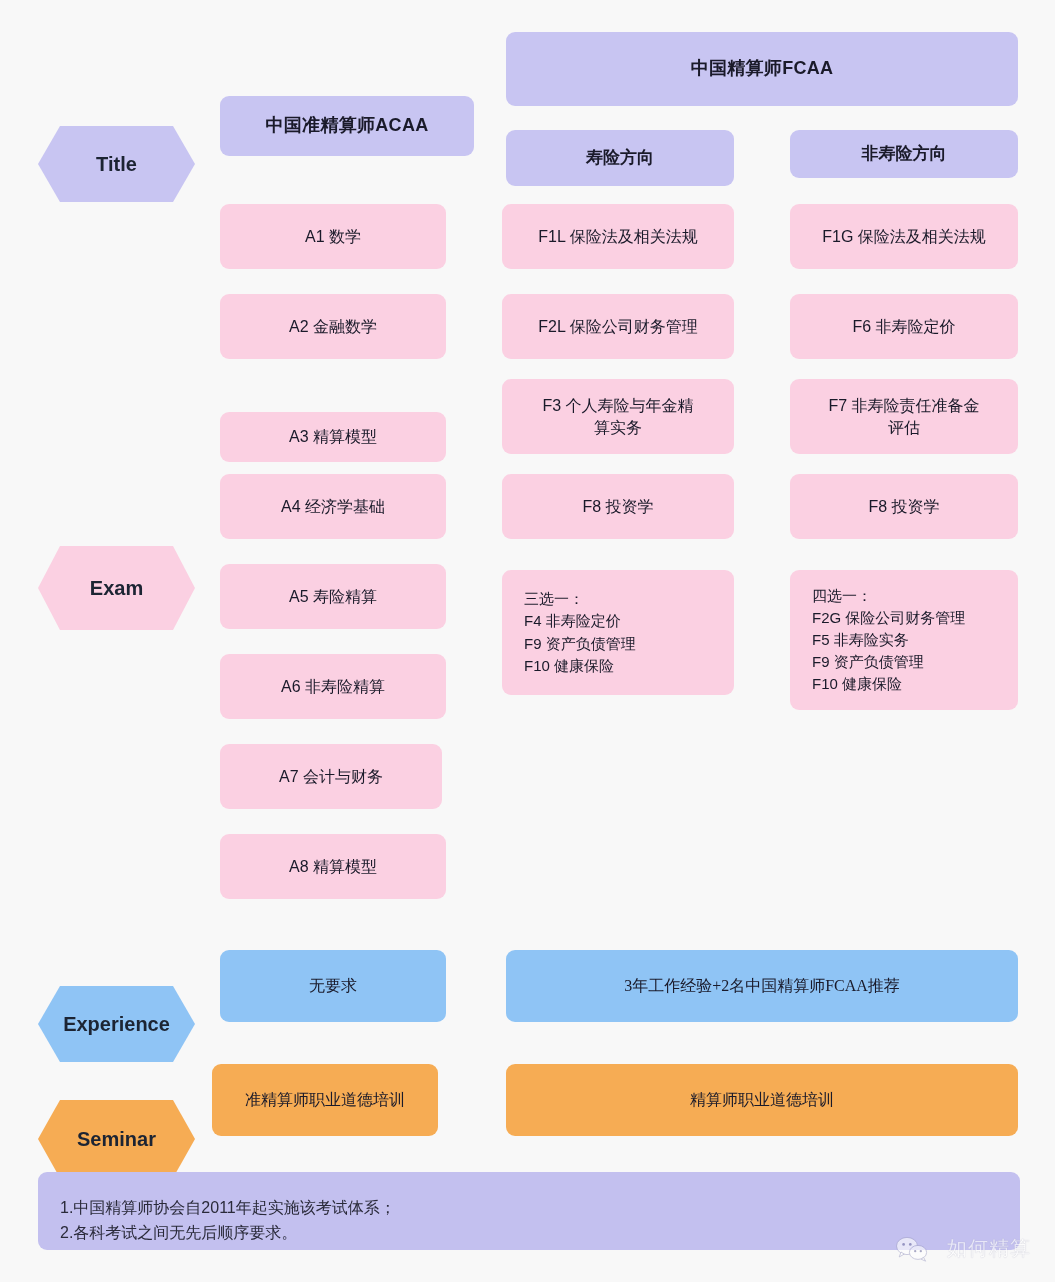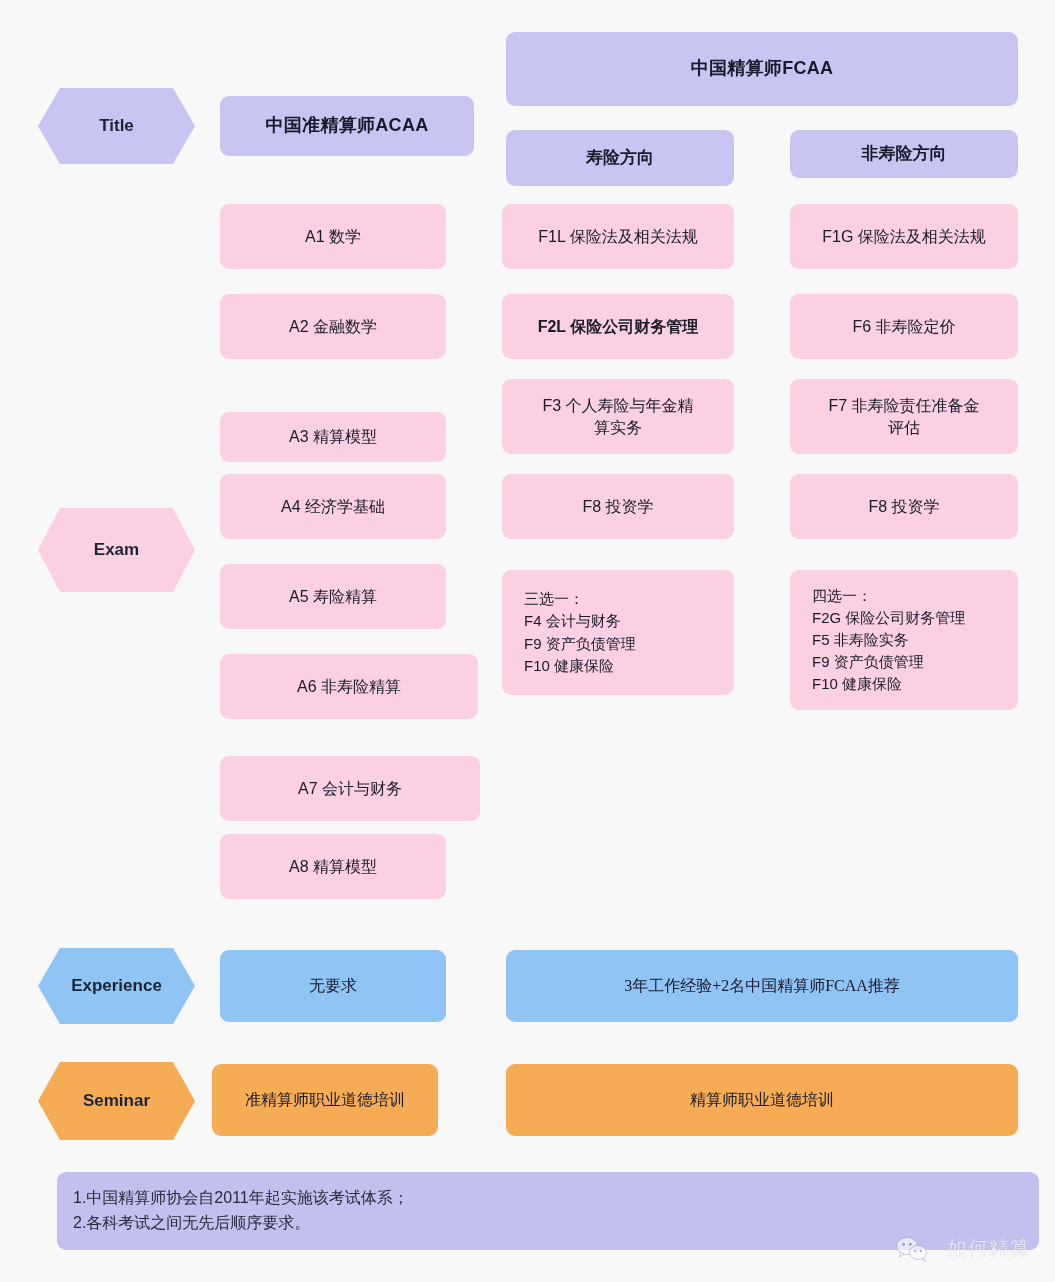--- a/index.html
+++ b/index.html
@@ -38,37 +38,38 @@
   .orange  { background: #f6ac54; }
   .note    { background: #c3c0ef; }
 
   
   .hex {
     position: absolute;
     display: flex;
     align-items: center;
     justify-content: center;
     font-weight: bold;
-    font-size: 17px;
+    font-size: 20px;
     color: #1c2433;
     clip-path: polygon(0% 50%, 14% 0%, 86% 0%, 100% 50%, 86% 100%, 14% 100%);
+    margin-top: 38px;
   }
 
   
   .t-title   { font-size: 18px; font-weight: bold; letter-spacing: .3px; }
   .t-head    { font-size: 17px; font-weight: bold; }
   .t-item    { font-size: 16px; font-weight: normal; }
   .t-multi   { font-size: 15px; font-weight: normal; text-align: left;
                justify-content: flex-start; align-items: center;
                padding-left: 22px; line-height: 1.48; }
   .t-exp     { font-size: 16px; font-family: Liberation Serif, serif; }
   .t-sem     { font-size: 16px; }
   .t-note    { font-size: 16px; text-align: left; justify-content: flex-start;
-               align-items: center; padding-left: 16px; line-height: 1.55;
-               color: #2a2a3a; margin-left: 19px; }
+               align-items: flex-end; padding-left: 22px; line-height: 1.55;
+               color: #2a2a3a; }
 
   
   #watermark {
     position: absolute;
     right: 24px;
     bottom: 20px;
     display: flex;
     align-items: center;
     gap: 17px;
     opacity: .62;
@@ -127,46 +128,46 @@
   </div>
   <div class="node pink t-item" style="left:220px; top:384px; width:226px; height:50px;margin-top:28px;">
     <span>A3 精算模型</span>
   </div>
   <div class="node pink t-item" style="left:220px; top:474px; width:226px; height:65px;">
     <span>A4 经济学基础</span>
   </div>
   <div class="node pink t-item" style="left:220px; top:564px; width:226px; height:65px;">
     <span>A5 寿险精算</span>
   </div>
-  <div class="node pink t-item" style="left:220px; top:654px; width:258px; height:65px;">
+  <div class="node pink t-item" style="left:220px; top:654px; width:226px; height:65px;">
     <span>A6 非寿险精算</span>
   </div>
-  <div class="node pink t-item" style="left:220px; top:744px; width:260px; height:65px;margin-top:12px;">
+  <div class="node pink t-item" style="left:220px; top:744px; width:222px; height:65px;">
     <span>A7 会计与财务</span>
   </div>
   <div class="node pink t-item" style="left:220px; top:834px; width:226px; height:65px;">
     <span>A8 精算模型</span>
   </div>
 
   <div class="node pink t-item" style="left:502px; top:204px; width:232px; height:65px;">
     <span>F1L 保险法及相关法规</span>
   </div>
-  <div class="node pink t-item" style="left:502px; top:294px; width:232px; height:65px;font-weight:bold;">
+  <div class="node pink t-item" style="left:502px; top:294px; width:232px; height:65px;">
     <span>F2L 保险公司财务管理</span>
   </div>
   <div class="node pink t-item" style="left:502px; top:379px; width:232px; height:75px;">
     <span>F3 个人寿险与年金精
 算实务</span>
   </div>
   <div class="node pink t-item" style="left:502px; top:474px; width:232px; height:65px;">
     <span>F8 投资学</span>
   </div>
   <div class="node pink t-multi" style="left:502px; top:570px; width:232px; height:125px;">
     <span>三选一：
-F4 会计与财务
+F4 非寿险定价
 F9 资产负债管理
 F10 健康保险</span>
   </div>
 
   <div class="node pink t-item" style="left:790px; top:204px; width:228px; height:65px;">
     <span>F1G 保险法及相关法规</span>
   </div>
   <div class="node pink t-item" style="left:790px; top:294px; width:228px; height:65px;">
     <span>F6 非寿险定价</span>
   </div>

